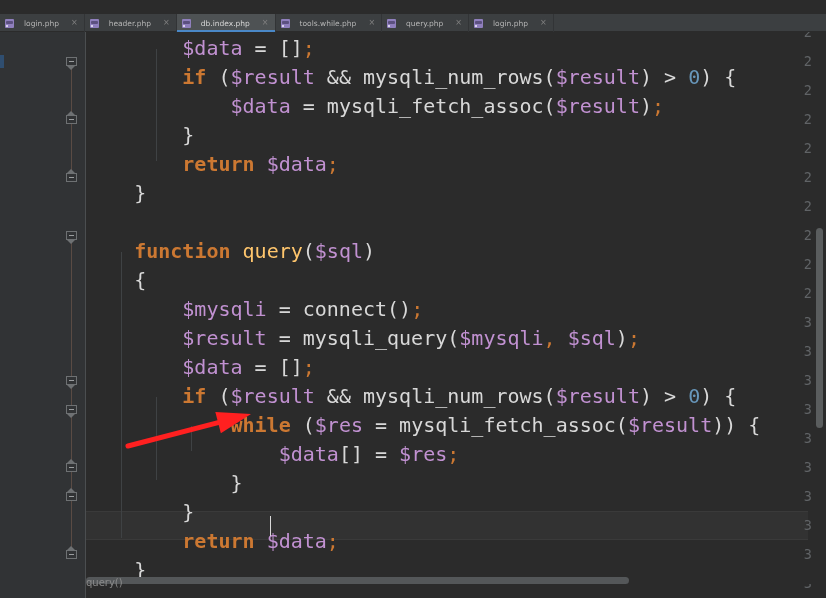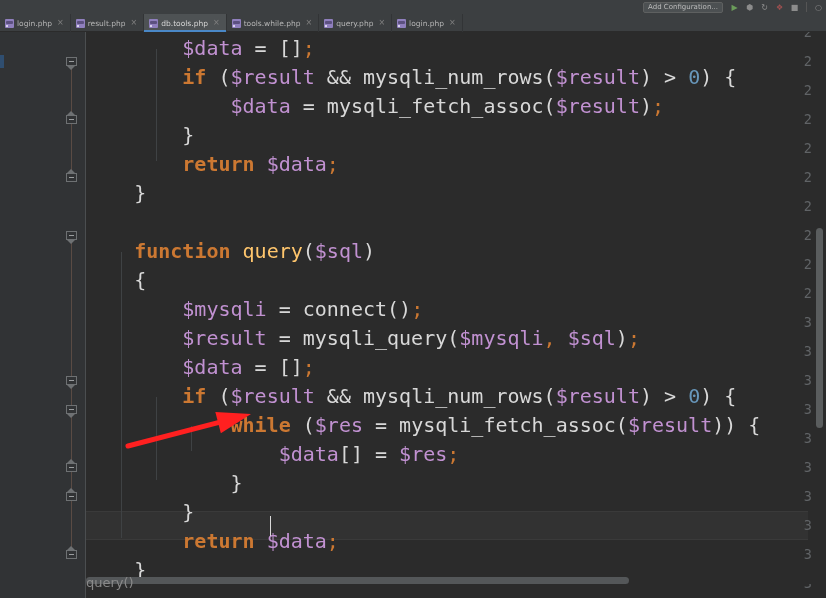--- a/index.html
+++ b/index.html
@@ -28,21 +28,21 @@
   .tb-ico { width: 11px; height: 11px; display: flex; align-items: center; justify-content: center; }
   .tb-sep { width:1px; height:10px; background:#555; margin:0 2px; }
 
   
   .tabbar {
     position: absolute; left: 0; top: 14px; width: 826px; height: 18px;
     background: #3c3f41; display: flex; align-items: stretch;
     border-bottom: 1px solid #2b2b2b;
   }
   .tab {
-    display: flex; align-items: center; gap: 3px;
+    display: flex; align-items: center; gap: 10px;
     padding: 0 6px 0 5px; height: 18px;
     color: #b6b6b6; font-size: 7.5px; white-space: nowrap;
     border-right: 1px solid #323436; position: relative;
   }
   .tab.active { background: #4e5254; color: #d7d7d7; }
   .tab.active::after {
     content:""; position:absolute; left:0; right:0; bottom:0; height:2px;
     background:#4a88c7;
   }
   .tab .php-ico {
@@ -138,60 +138,46 @@
   .vscroll-track { position:absolute; right:0; top:0; width:14px; height:100%; background:#2b2b2b; }
   .vscroll-thumb { position:absolute; right:3px; width:7px; border-radius:4px; background:#5a5d5e; }
 
   .hscroll-track {
     position:absolute; left:86px; right:14px; bottom:14px; height:7px; background:#2b2b2b;
   }
   .hscroll-thumb { position:absolute; left:0; top:0; height:7px; border-radius:4px; background:#545759; }
 
   .breadcrumb {
     position:absolute; left:86px; bottom:0; height:22px; line-height:13px;
-    color:#8a8a8a; font-size:13px; font-family:"DejaVu Sans", sans-serif;
+    color:#8a8a8a; font-size:10px; font-family:"DejaVu Sans", sans-serif;
   }
 
   
   .arrow-layer { position:absolute; left:0; top:0; width:826px; height:598px; pointer-events:none; }
 </style>
 </head>
 <body>
 
 <div id="app">
 
-  <div class="toolbar">
-    <div class="run-config">
-      <span>Add Configuration...</span>
-    </div>
-    <div class="tb-icons" id="tb-icons">
-        <div class="tb-ico" style="color: rgb(106, 156, 90); font-size: 8px;">▶</div>
-        <div class="tb-ico" style="color: rgb(140, 140, 140); font-size: 8px;">⬢</div>
-        <div class="tb-ico" style="color: rgb(140, 140, 140); font-size: 8px;">↻</div>
-        <div class="tb-ico" style="color: rgb(160, 80, 80); font-size: 8px;">❖</div>
-        <div class="tb-ico" style="color: rgb(140, 140, 140); font-size: 8px;">■</div>
-        <div class="tb-sep"></div>
-        <div class="tb-ico" style="color: rgb(140, 140, 140); font-size: 8px;">○</div>
-      </div>
-  </div>
 
   <div class="tabbar" id="tabbar">
       <div class="tab">
         <span class="php-ico"></span>
         <span>login.php</span>
         <span class="x">×</span>
       </div>
       <div class="tab">
         <span class="php-ico"></span>
-        <span>result.php</span>
+        <span>header.php</span>
         <span class="x">×</span>
       </div>
       <div class="tab active">
         <span class="php-ico"></span>
-        <span>db.tools.php</span>
+        <span>db.index.php</span>
         <span class="x">×</span>
       </div>
       <div class="tab">
         <span class="php-ico"></span>
         <span>tools.while.php</span>
         <span class="x">×</span>
       </div>
       <div class="tab">
         <span class="php-ico"></span>
         <span>query.php</span>

